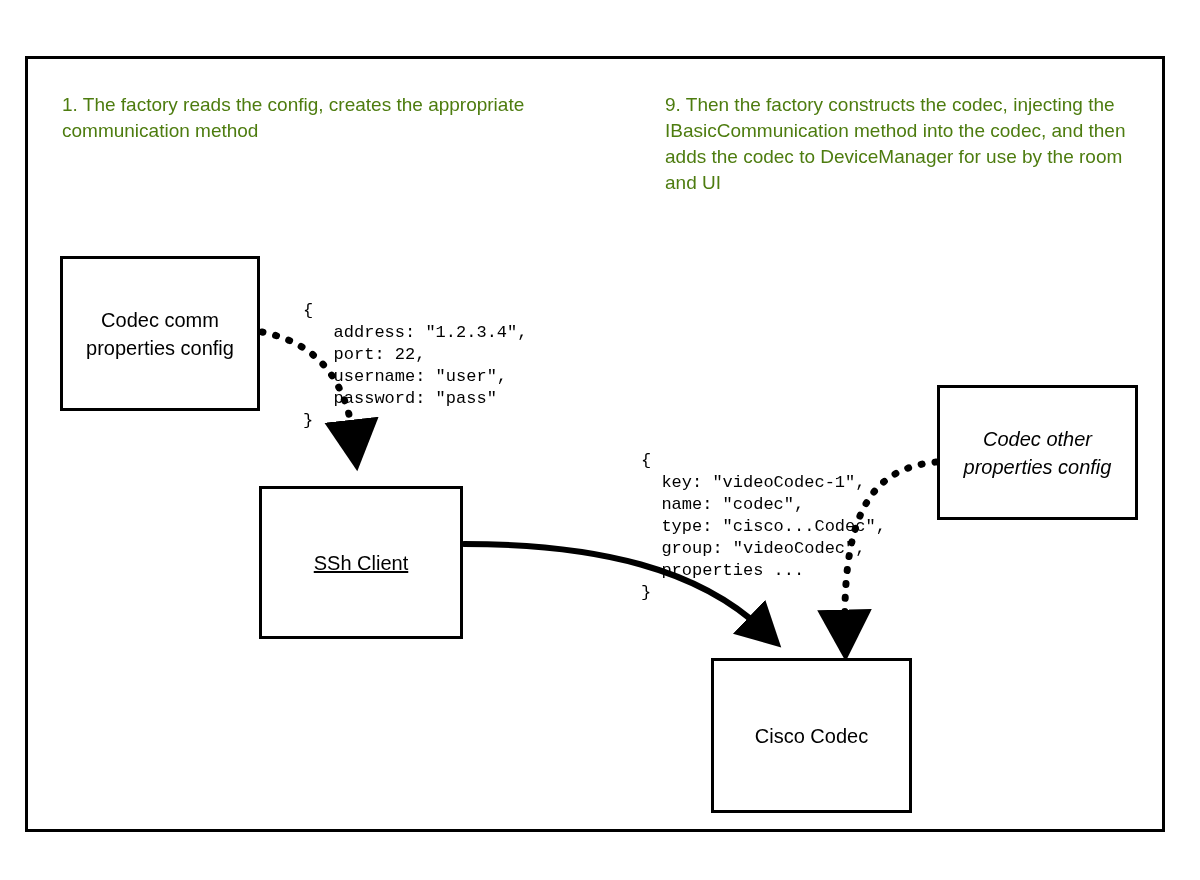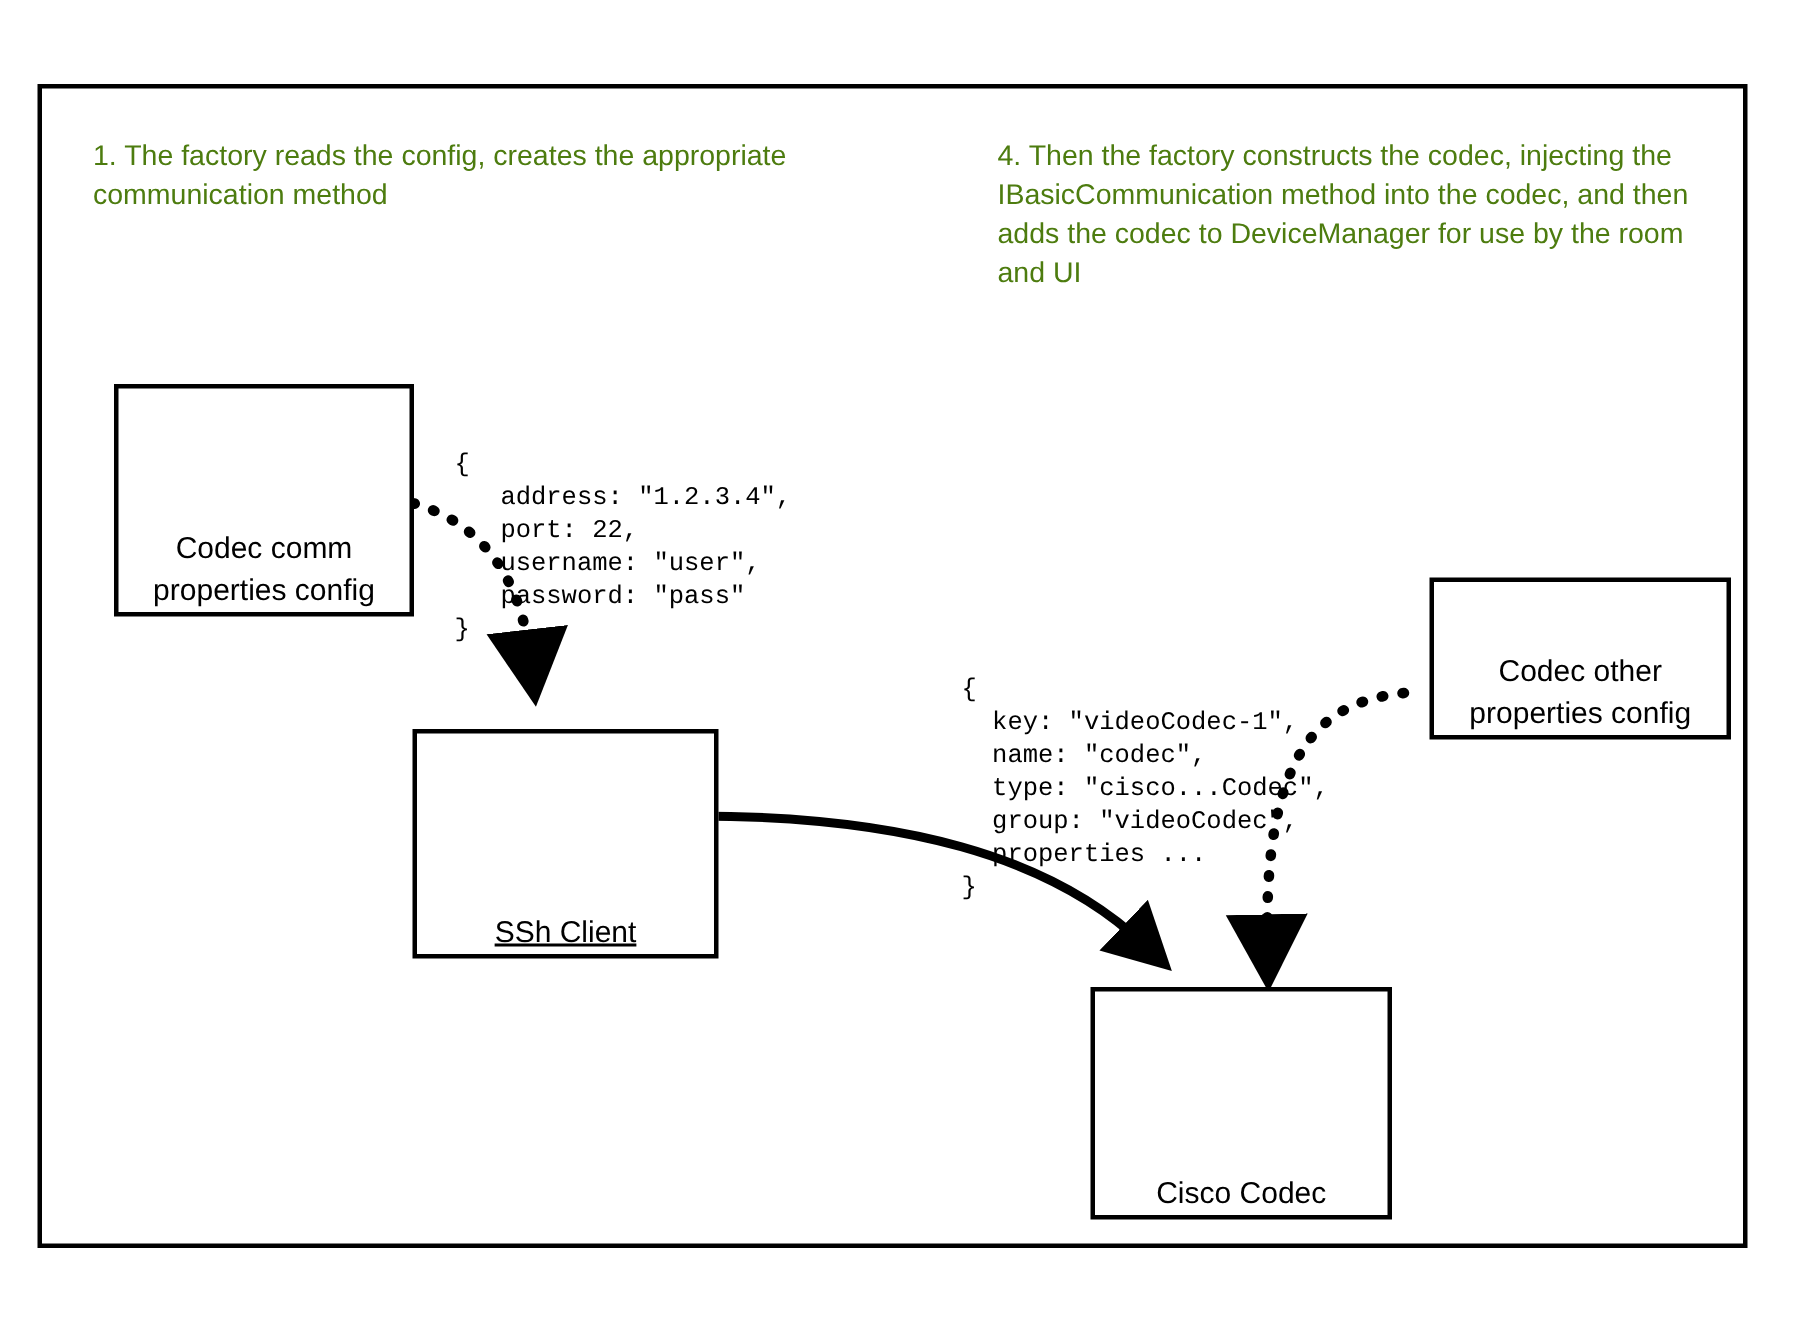--- a/index.html
+++ b/index.html
@@ -42,33 +42,32 @@
   #note-1 { left: 62px; top: 92px; width: 520px; }
   #note-2 { left: 665px; top: 92px; width: 470px; }
   #note-3 { left: 941px; top: 678px; width: 200px; font-size: 19px; line-height: 27px; }
 
   .box {
     position: absolute;
     border: 3px solid #000000;
     box-sizing: border-box;
     background: #ffffff;
     display: flex;
-    align-items: flex-end;
+    align-items: center;
     justify-content: center;
     text-align: center;
     font-family: "Liberation Sans", sans-serif;
     font-size: 20px;
     line-height: 28px;
     color: #000000;
     z-index: 3;
-    margin-left: 16px;
   }
   #box-comm-config { left: 60px; top: 256px; width: 200px; height: 155px; }
   #box-ssh-client  { left: 259px; top: 486px; width: 204px; height: 153px; text-decoration: underline; }
-  #box-other-config{ left: 937px; top: 385px; width: 201px; height: 108px; }
+  #box-other-config{ left: 937px; top: 385px; width: 201px; height: 135px; font-style: italic; }
   #box-cisco-codec { left: 711px; top: 658px; width: 201px; height: 155px; }
 
   .codeblock {
     position: absolute;
     font-family: "Liberation Mono", monospace;
     font-size: 17px;
     line-height: 22px;
     color: #000000;
     white-space: pre;
     z-index: 2;
@@ -88,21 +87,21 @@
 </style>
 </head>
 <body>
 
 <div id="canvas">
 
   <div id="outer-frame"></div>
 
   <div class="note" id="note-1">1. The factory reads the config, creates the appropriate communication method</div>
 
-  <div class="note" id="note-2">4. Then the factory constructs the codec, injecting the IBasicCommunication method into the codec, and then adds the codec to DeviceManager for use by the room and UI</div>
+  <div class="note" id="note-2">9. Then the factory constructs the codec, injecting the IBasicCommunication method into the codec, and then adds the codec to DeviceManager for use by the room and UI</div>
 
 
   <svg class="arrows" viewBox="0 0 1200 880" xmlns="http://www.w3.org/2000/svg">
     <defs>
       <marker id="arrowhead" markerWidth="9" markerHeight="9" refX="3.2" refY="4.5" orient="auto" markerUnits="strokeWidth">
         <path d="M0,0.6 L7.4,4.5 L0,8.4 z" fill="#000000"></path>
       </marker>
     </defs>
 
     <path d="M262,332 C300,340 345,362 354,442" fill="none" stroke="#000000" stroke-width="7" stroke-linecap="round" stroke-dasharray="1 13" marker-end="url(#arrowhead)"></path>

